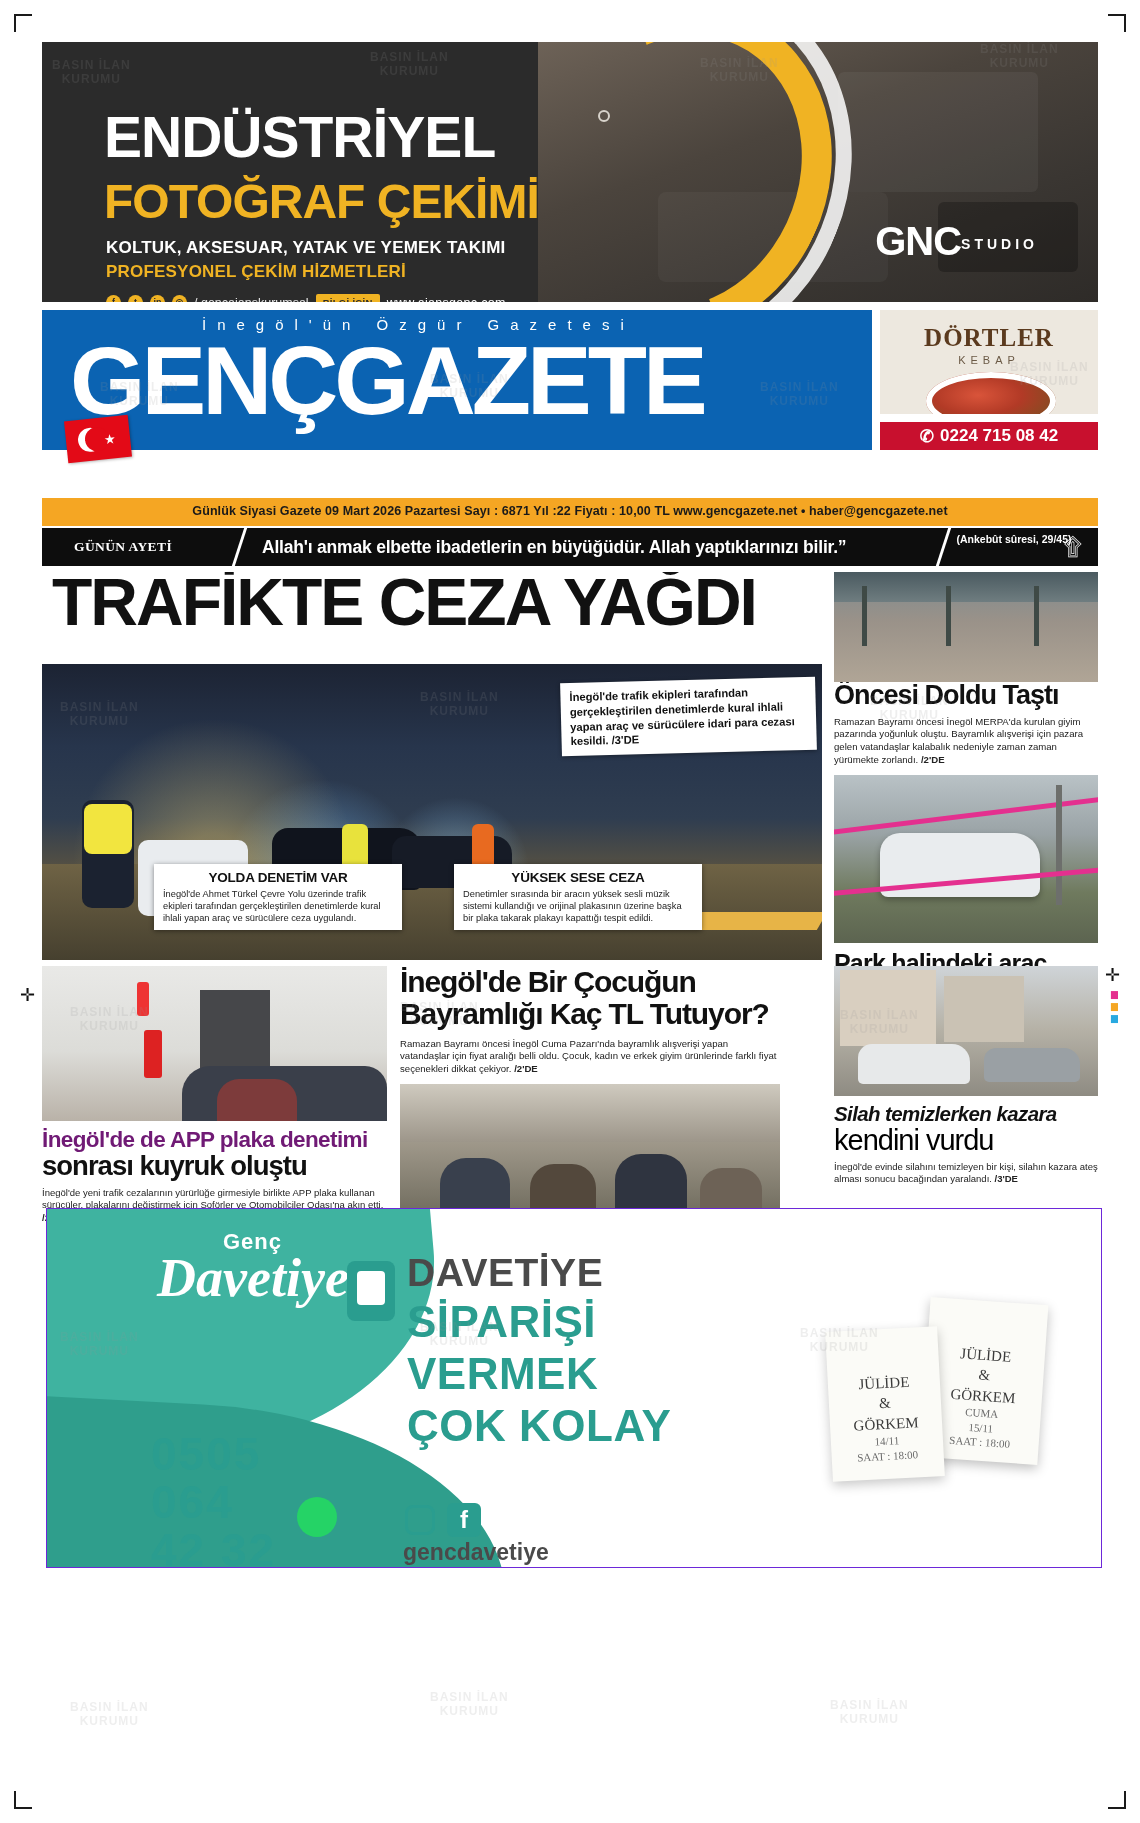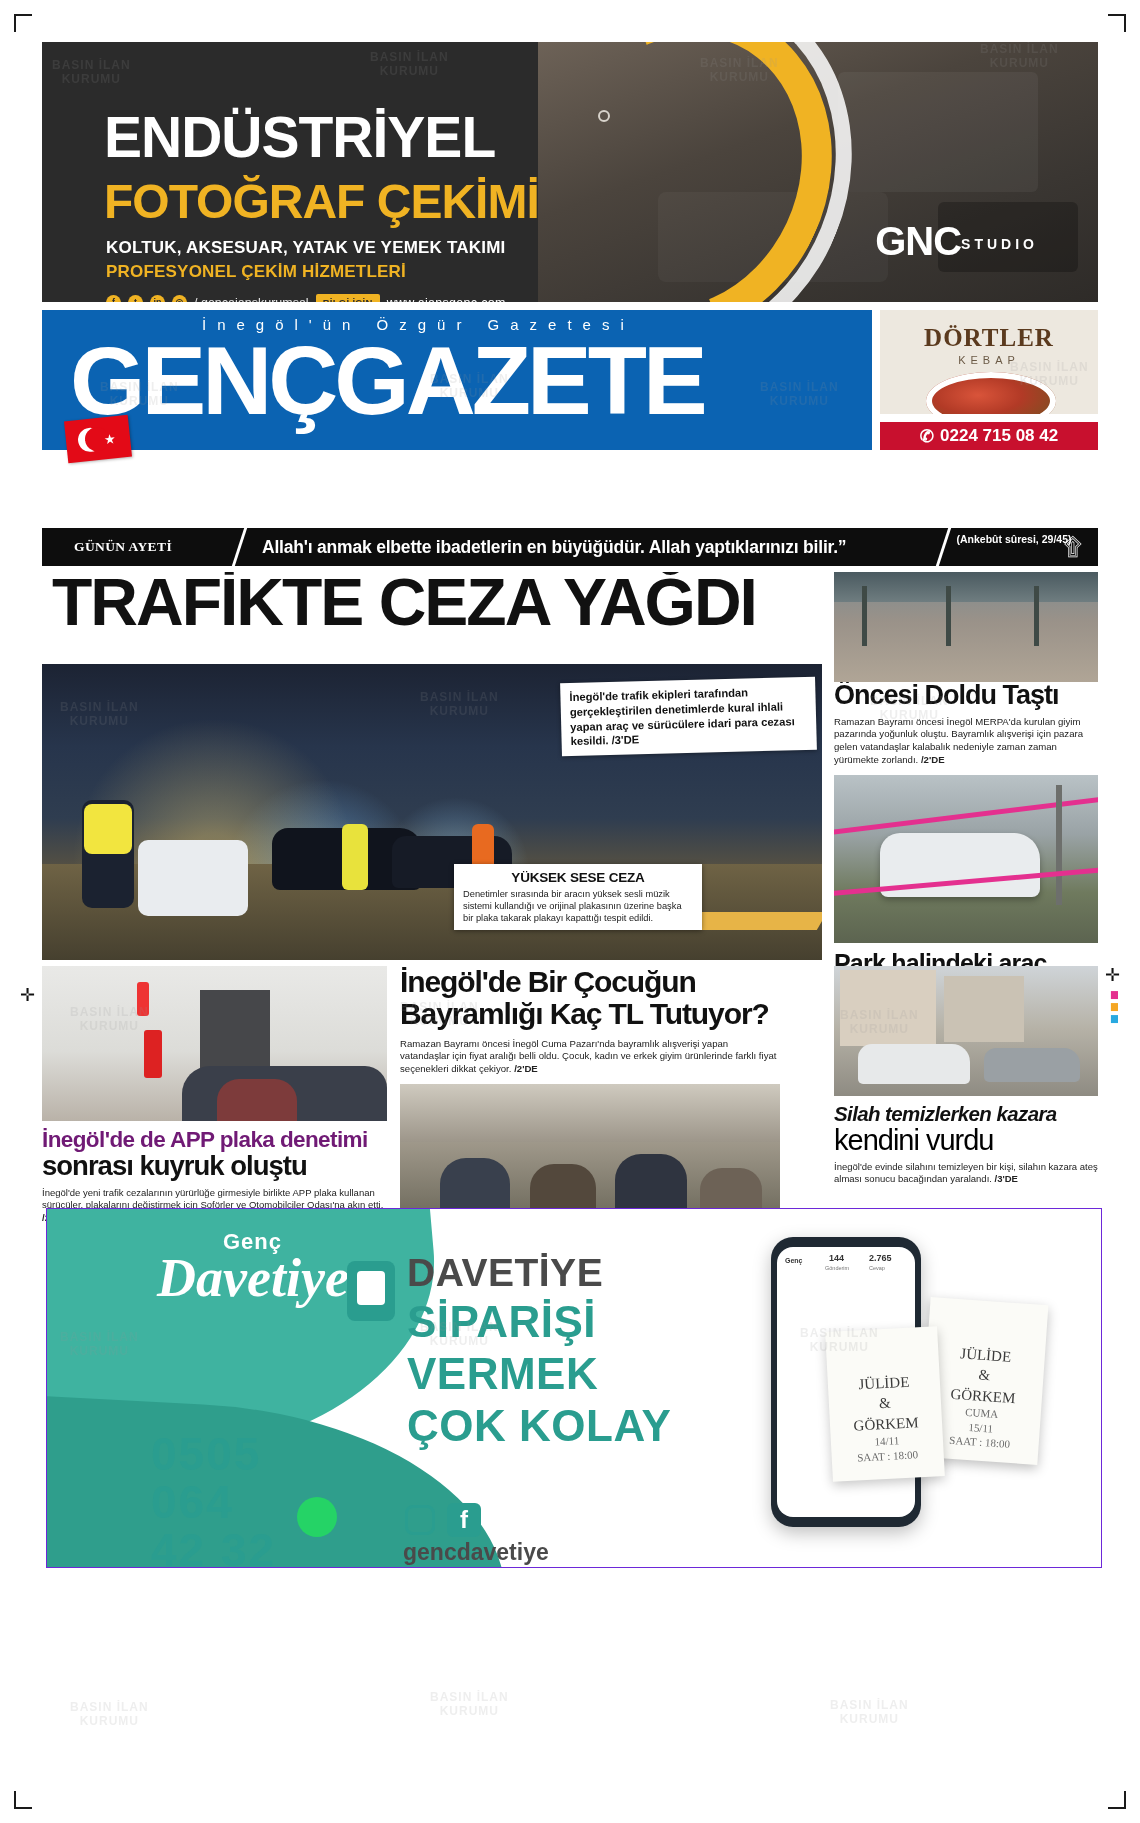--- a/index.html
+++ b/index.html
@@ -264,20 +264,23 @@
       <div class="plate">
           <div class="greens"></div>
         </div>
     </div>
     <div class="mast-phone">
       <span>✆</span>
       <span>0224 715 08 42</span>
     </div>
   </div>
 
+  <div class="infostrip">
+    <div class="txt">Günlük Siyasi Gazete 09 Mart 2026 Pazartesi Sayı : 6871  Yıl :22 Fiyatı : 10,00 TL   www.gencgazete.net  •  haber@gencgazete.net</div>
+  </div>
 
   <div class="ayetbar">
     <div class="ayet-label">GÜNÜN AYETİ</div>
     <div class="ayet-sep1"></div>
     <div class="ayet-text">Allah'ı anmak elbette ibadetlerin en büyüğüdür. Allah yaptıklarınızı bilir.”</div>
     <div class="ayet-sep2"></div>
     <div class="ayet-ref">(Ankebût sûresi, 29/45)</div>
     <div class="ayet-orn">۩</div>
   </div>
 
@@ -293,20 +296,24 @@
         <div class="lead-person2"></div>
         <div class="lead-white"></div>
         <div class="lead-officer">
             <div class="vest"></div>
           </div>
       </div>
       <div class="lead-title">TRAFİKTE CEZA YAĞDI</div>
       <div class="lead-blurb">
         <span>İnegöl'de trafik ekipleri tarafından gerçekleştirilen denetimlerde kural ihlali yapan araç ve sürücülere idari para cezası kesildi.</span>
         <b>/3'DE</b>
+      </div>
+      <div class="cap-box cap-left">
+        <div class="cap-title">YOLDA DENETİM VAR</div>
+        <div class="cap-body">İnegöl'de Ahmet Türkel Çevre Yolu üzerinde trafik ekipleri tarafından gerçekleştirilen denetimlerde kural ihlali yapan araç ve sürücülere ceza uygulandı.</div>
       </div>
       <div class="cap-box cap-right">
         <div class="cap-title">YÜKSEK SESE CEZA</div>
         <div class="cap-body">Denetimler sırasında bir aracın yüksek sesli müzik sistemi kullandığı ve orijinal plakasının üzerine başka bir plaka takarak plakayı kapattığı tespit edildi.</div>
       </div>
     </div>
 
     <div class="rcol">
 
       <div>
@@ -406,29 +413,20 @@
 
     <div class="p1">0505</div>
     <div class="p2">064</div>
     <div class="p3">42 32</div>
     <div class="wa"></div>
     <div class="ig"></div>
     <div class="fb">f</div>
     <div class="handle">gencdavetiye</div>
     <div class="dotcom">.com</div>
 
-    <div class="phone-mock">
-      <div class="scr">
-        <div style="position:absolute;left:8px;top:10px;font-size:7px;font-weight:700;color:#333;">Genç</div>
-        <div style="position:absolute;left:52px;top:6px;font-size:9px;font-weight:800;color:#333;">144</div>
-        <div style="position:absolute;left:92px;top:6px;font-size:9px;font-weight:800;color:#333;">2.765</div>
-        <div style="position:absolute;left:48px;top:18px;font-size:5.5px;color:#777;">Gönderim</div>
-        <div style="position:absolute;left:92px;top:18px;font-size:5.5px;color:#777;">Cevap</div>
-      </div>
-    </div>
 
     <div class="card1">
       <div class="cardtxt">
         <div>JÜLİDE</div>
         <div>&amp;</div>
         <div>GÖRKEM</div>
         <div class="dt">CUMA</div>
         <div class="dt">15/11</div>
         <div class="dt">SAAT : 18:00</div>
       </div>

